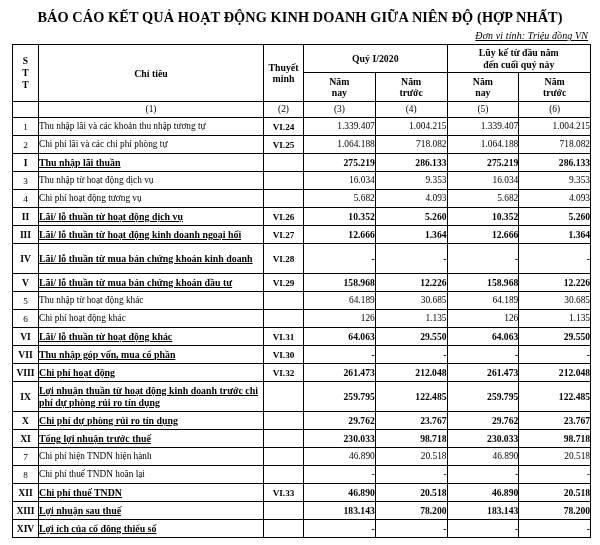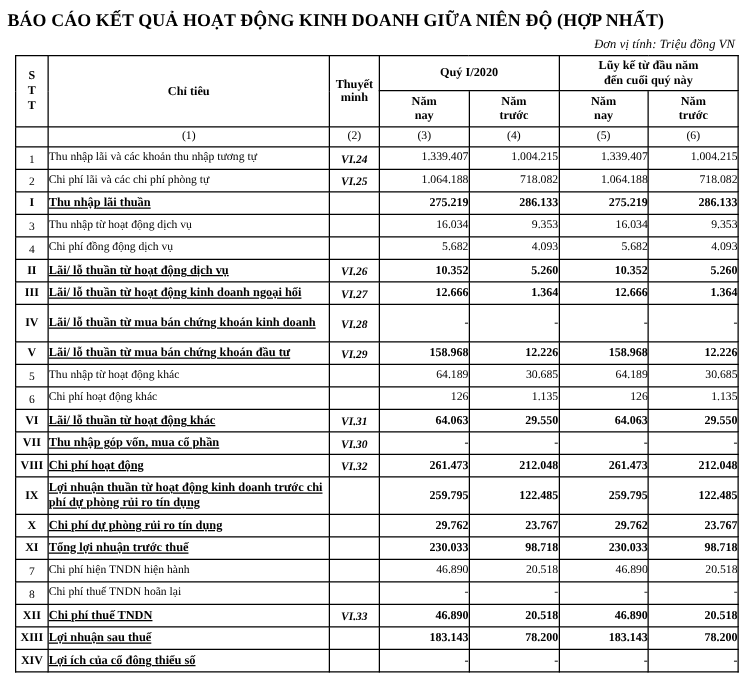--- a/index.html
+++ b/index.html
@@ -15,41 +15,42 @@
     overflow: hidden;
     position: relative;
   }
   .page {
     width: 600px;
     height: 545px;
     position: relative;
     box-sizing: border-box;
   }
   .doc-title {
-    text-align: left;
+    text-align: center;
     font-weight: bold;
     font-size: 14.3px;
     letter-spacing: 0.1px;
     margin: 9px 6px 0 6px;
     line-height: 1.15;
     white-space: nowrap;
   }
   .doc-subtitle {
     text-align: center;
     font-style: italic;
     font-size: 10.3px;
     margin-top: 3px;
     letter-spacing: 0.1px;
   }
   .unit-line {
     text-align: right;
     font-style: italic;
     font-size: 10px;
     margin: 5px 12px 3px 0;
     letter-spacing: 0.1px;
+    text-decoration: underline;
   }
   table.fin {
     border-collapse: collapse;
     table-layout: fixed;
     margin-left: 12px;
     width: 578px;
     font-size: 9.4px;
   }
   table.fin th, table.fin td {
     border: 1px solid #000000;
@@ -83,21 +84,20 @@
     padding: 0 1px;
   }
   td.label {
     text-align: left;
     padding: 1px 3px 1px 5px;
   }
   td.note {
     text-align: center;
     font-weight: bold;
     font-size: 9.2px;
-    font-style: italic;
   }
   td.num {
     text-align: right;
     padding: 1px 5px 1px 2px;
     font-variant-numeric: tabular-nums;
   }
   tr.bold td.stt,
   tr.bold td.label,
   tr.bold td.num { font-weight: bold; }
   tr.bold td.label { font-size: 9.9px; text-decoration: underline; }
@@ -204,21 +204,21 @@
           <td class="stt">3</td>
           <td class="label">Thu nhập từ hoạt động dịch vụ</td>
           <td class="note"></td>
           <td class="num">16.034</td>
           <td class="num">9.353</td>
           <td class="num">16.034</td>
           <td class="num">9.353</td>
         </tr>
         <tr class="idxrow" style="height: 18px;">
           <td class="stt">4</td>
-          <td class="label">Chi phí đồng động dịch vụ</td>
+          <td class="label">Chi phí hoạt động tương vụ</td>
           <td class="note"></td>
           <td class="num">5.682</td>
           <td class="num">4.093</td>
           <td class="num">5.682</td>
           <td class="num">4.093</td>
         </tr>
         <tr class="bold" style="height: 18px; padding-left: 40px;">
           <td class="stt">II</td>
           <td class="label">Lãi/ lỗ thuần từ hoạt động dịch vụ</td>
           <td class="note">VI.26</td>

